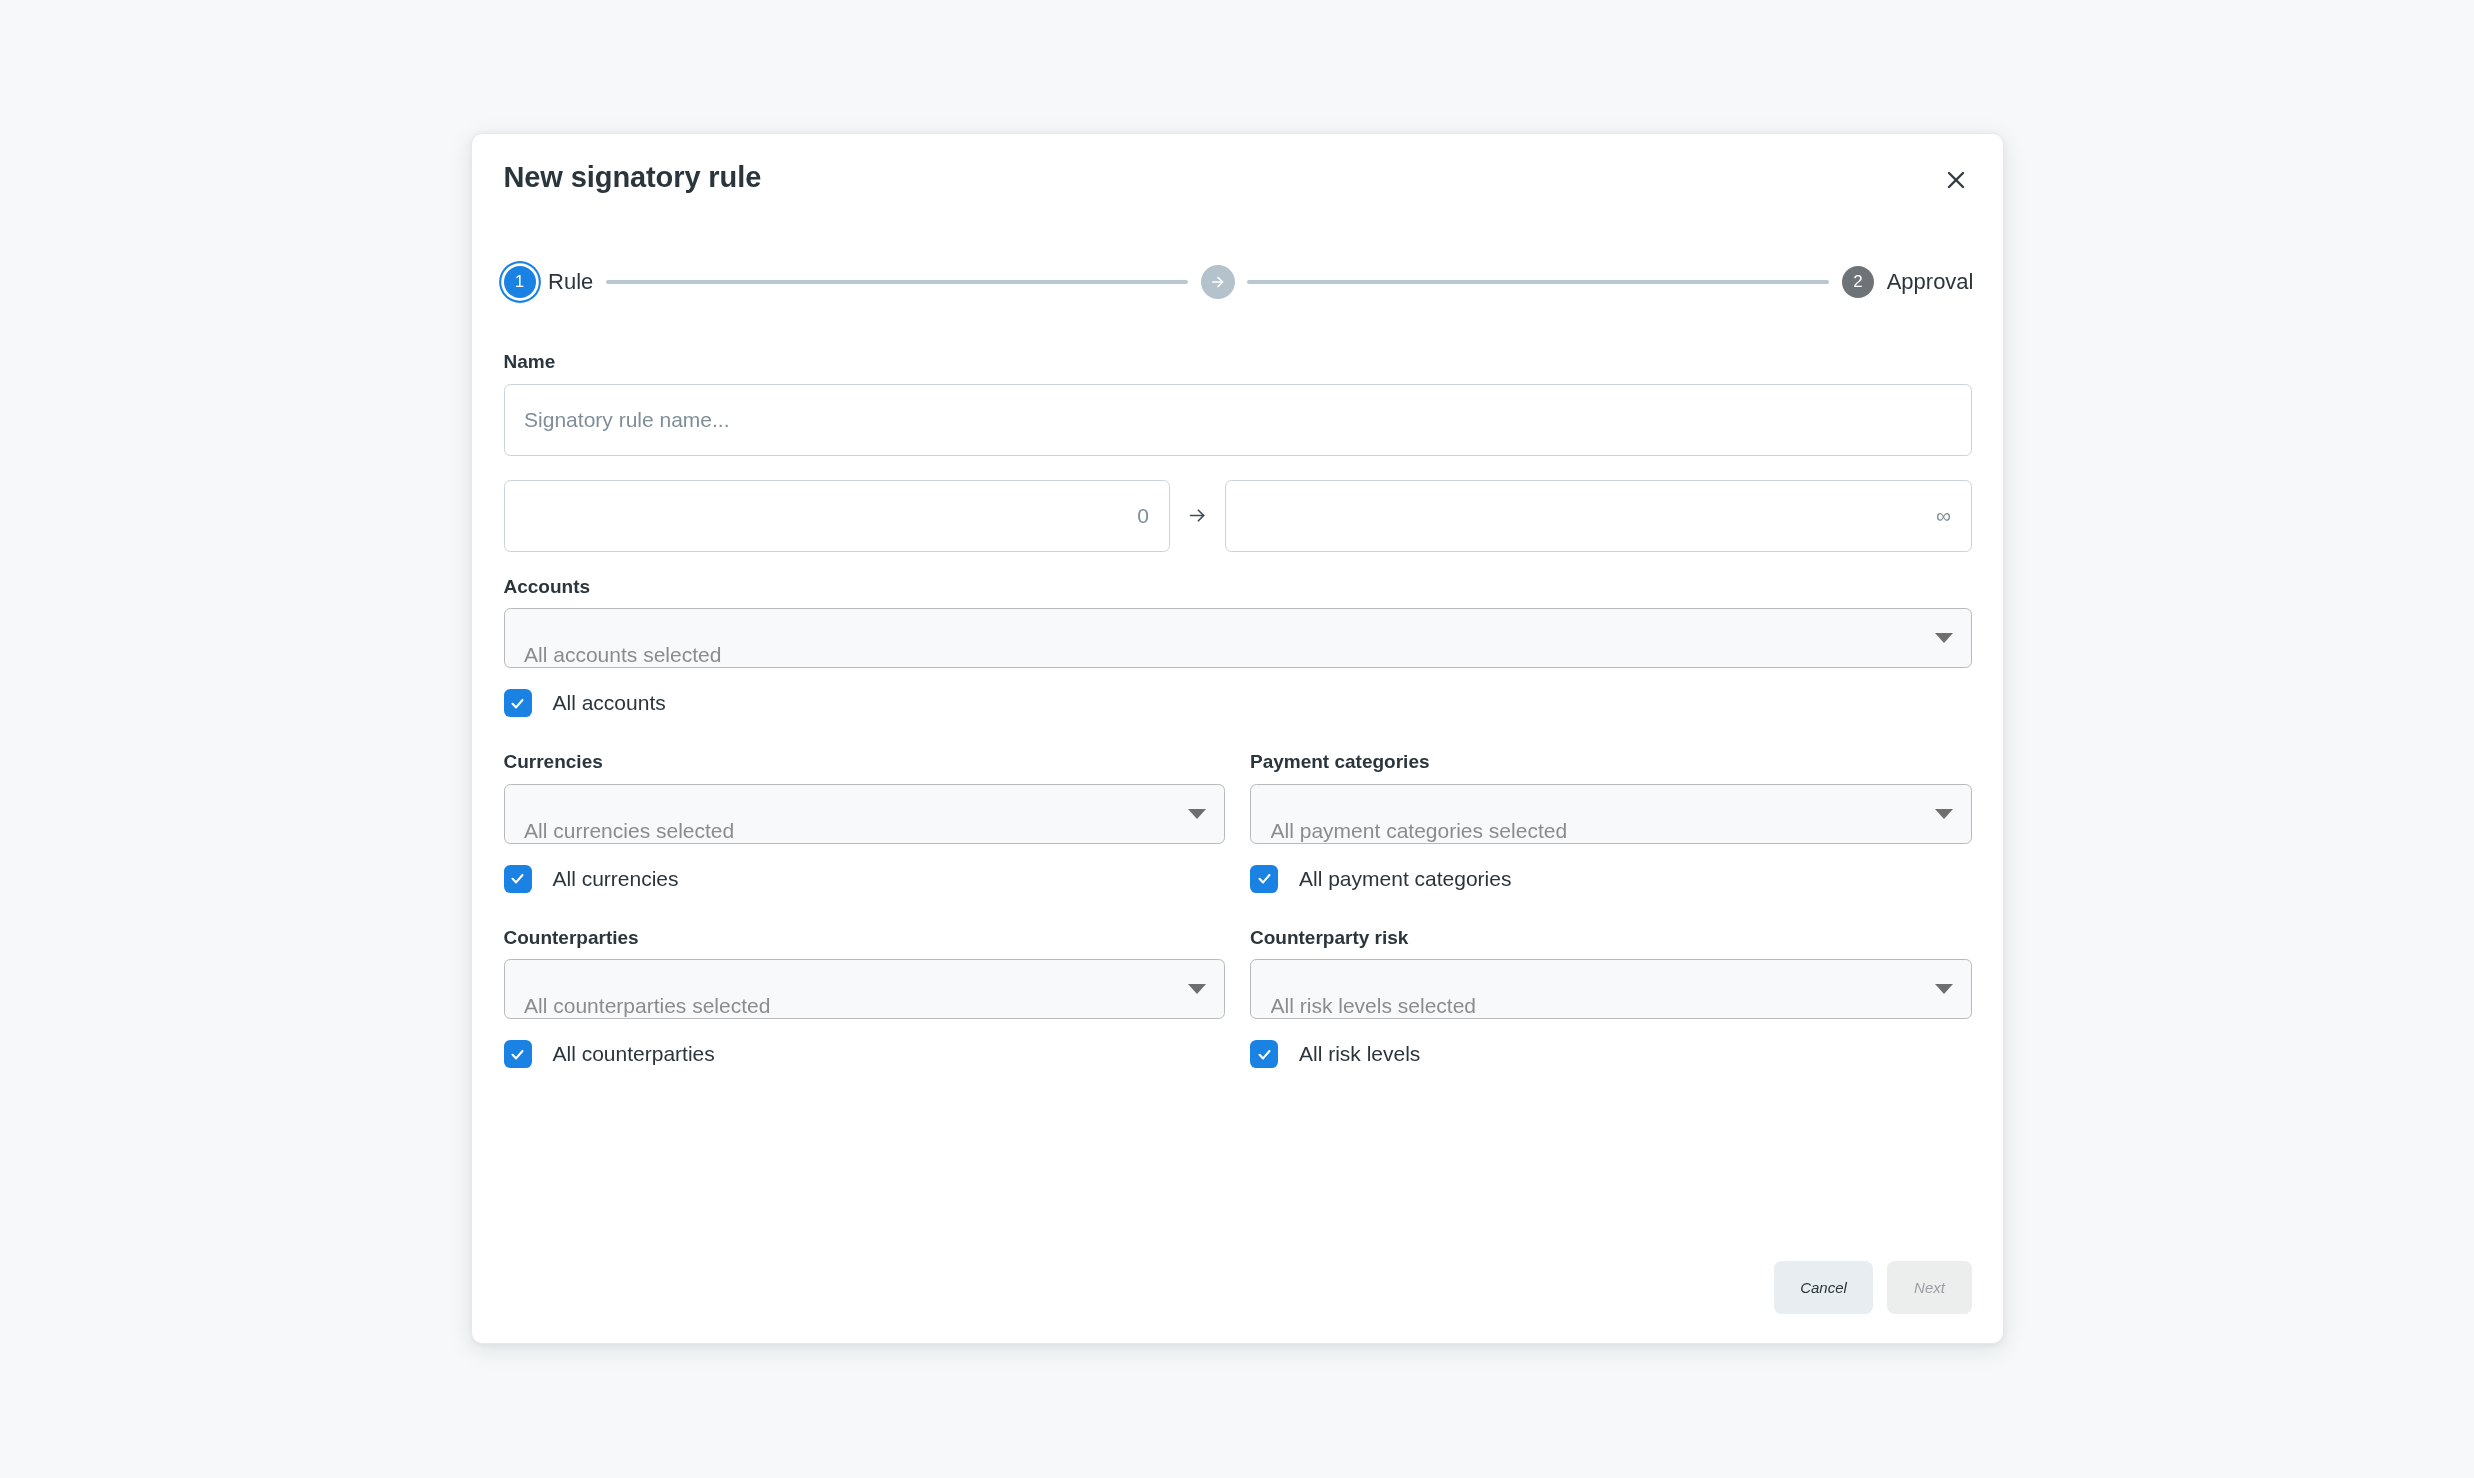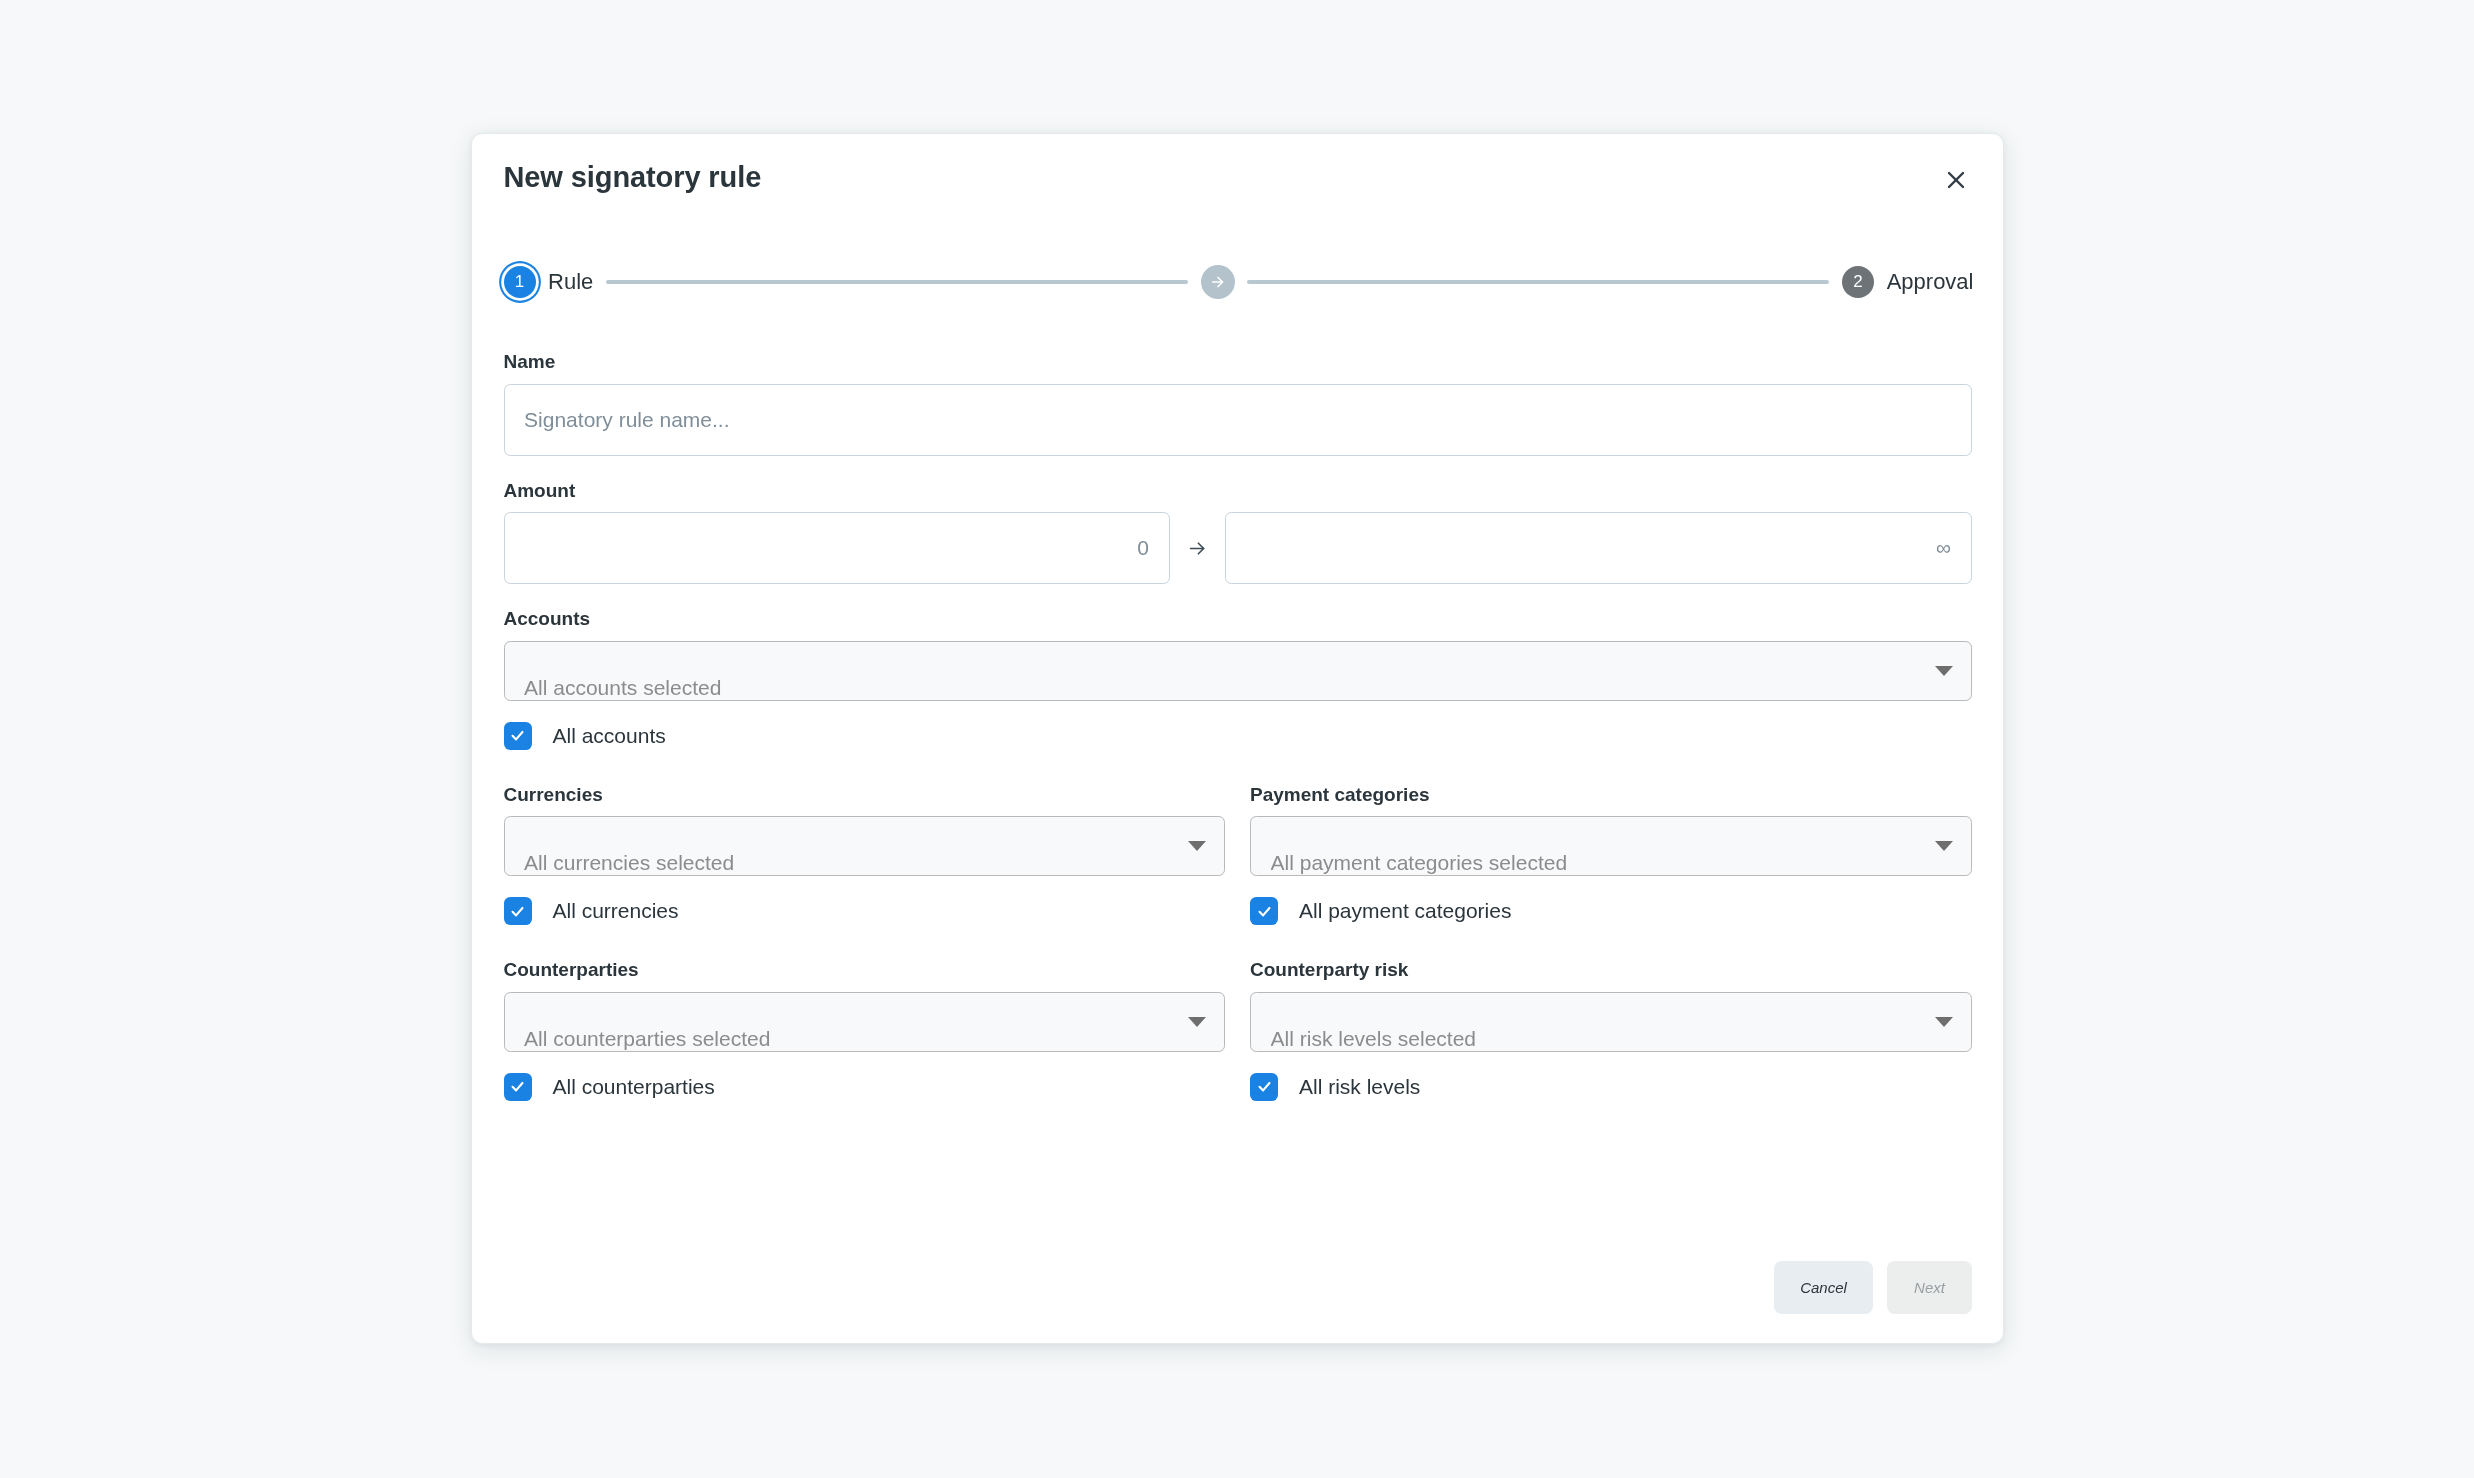--- a/index.html
+++ b/index.html
@@ -287,21 +287,20 @@
   </div>
 
   <div class="form-body">
 
     <div class="mb-1">
       <span class="field-label">Name</span>
       <input class="text-input" type="text" placeholder="Signatory rule name..." style="">
     </div>
 
     <div class="mb-1">
-      <span class="field-label">Amount</span>
       <div class="amount-row">
         <div class="amount-left">
           <input class="text-input num" type="text" placeholder="0" style="">
         </div>
         <div class="amount-arrow">
           <svg width="21" height="21" viewBox="0 0 24 24" fill="none" stroke="#3c4a54" stroke-width="1.9" stroke-linecap="round" stroke-linejoin="round">
             <line x1="4" y1="12" x2="19" y2="12"></line>
             <polyline points="13,6 19,12 13,18"></polyline>
           </svg>
         </div>

